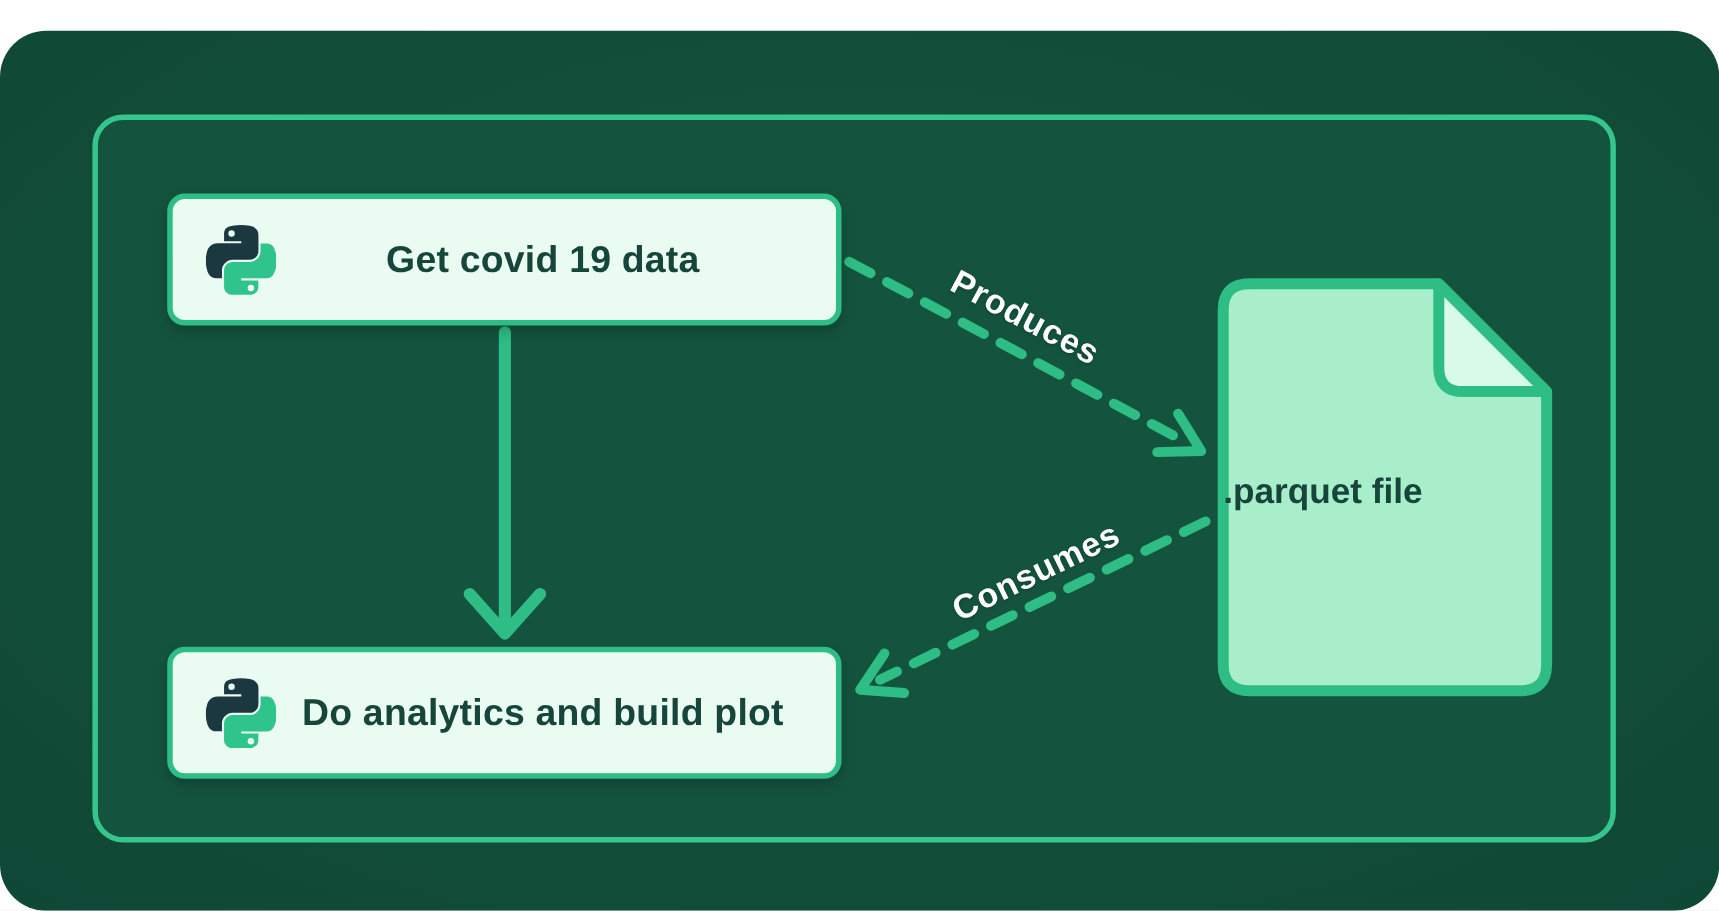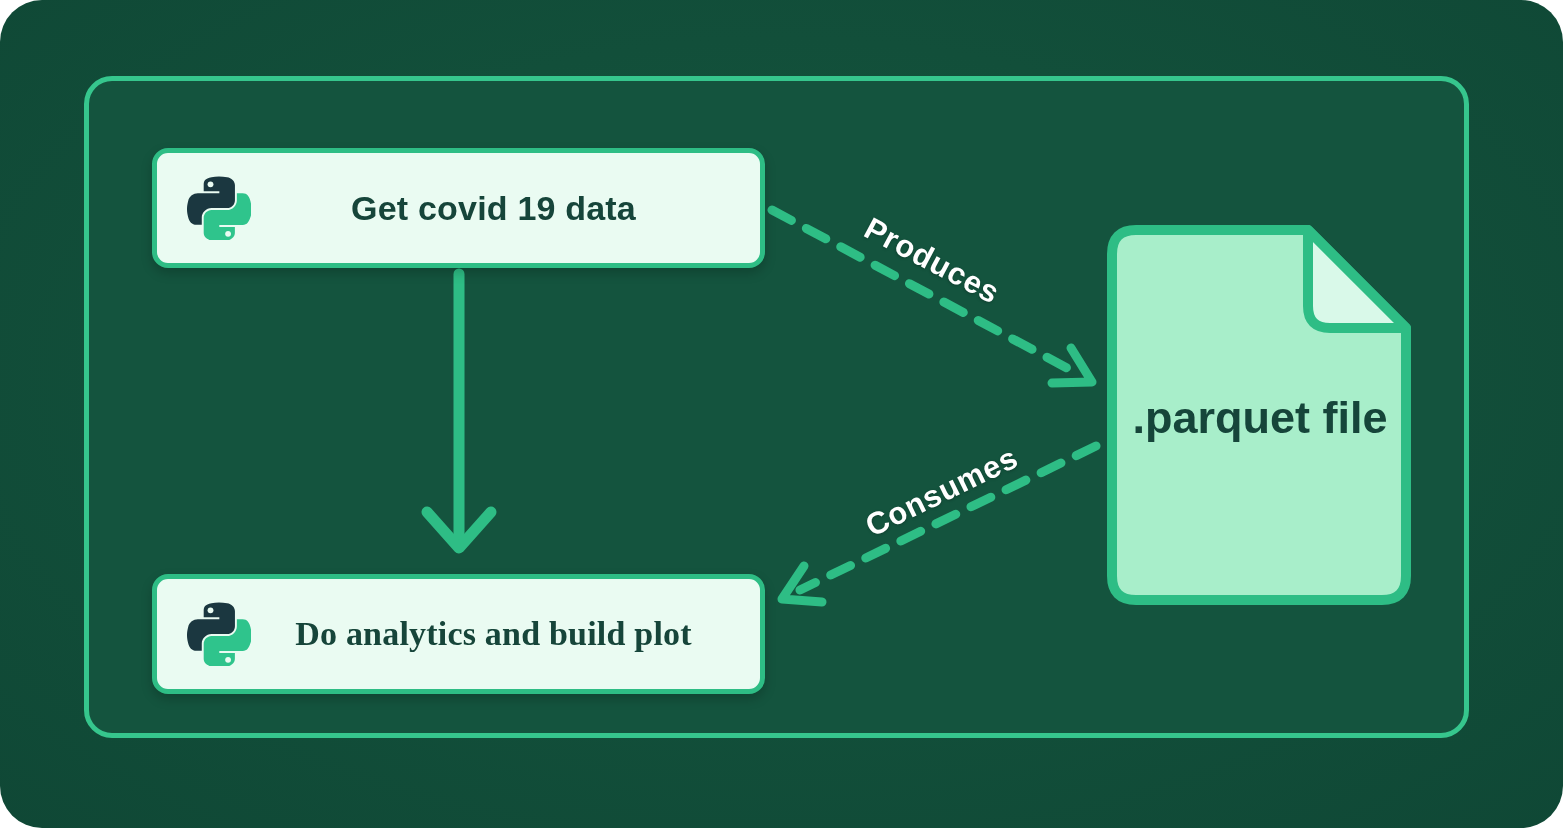--- a/index.html
+++ b/index.html
@@ -4,20 +4,21 @@
 <style>
   html, body { margin: 0; padding: 0; background: #ffffff; }
   body { width: 1563px; height: 828px; font-family: "Liberation Sans", sans-serif; }
   .stage { position: relative; width: 1563px; height: 828px; }
 
   .canvas {
     position: absolute; inset: 0;
     border-radius: 42px;
     background: radial-gradient(120% 130% at 50% 45%, #15573F 0%, #0F4735 62%, #0B3D2D 100%);
     overflow: hidden;
+    margin-top: 28px;
   }
 
   .panel {
     position: absolute; left: 84px; top: 76px;
     width: 1385px; height: 662px;
     border: 5px solid #36C68D;
     border-radius: 28px;
     background: #14543E;
     box-sizing: border-box;
   }
@@ -26,21 +27,21 @@
     position: absolute; left: 152px; width: 613px; height: 120px;
     background: #EAFBF2;
     border: 5px solid #2EBD85;
     border-radius: 16px;
     box-sizing: border-box;
     display: flex; align-items: center;
     padding: 0 24px 0 30px;
     box-shadow: 0 5px 12px rgba(0,0,0,0.20);
   }
   .task-box.task1 { top: 148px; }
-  .task-box.task2 { top: 574px; font-family: Liberation Serif, serif; }
+  .task-box.task2 { top: 560px; }
 
   .pyicon { width: 64px; height: 64px; flex: 0 0 auto; }
 
   .task-label {
     flex: 1; text-align: center;
     font-size: 34px; font-weight: 600;
     color: #16453A; letter-spacing: 0.2px;
   }
 
   .arrows-svg { position: absolute; inset: 0; pointer-events: none; }
@@ -49,21 +50,21 @@
     position: absolute;
     color: #FFFFFF; font-weight: 700; font-size: 31px;
     text-align: center; letter-spacing: 0.8px;
     text-shadow: 0 1px 3px rgba(0,0,0,0.25);
   }
   .edge-label.produces { left: 822px; top: 243px; width: 220px; transform: rotate(28deg); }
   .edge-label.consumes { left: 827px; top: 474px; width: 230px; transform: rotate(-26deg); }
 
   .file-label {
     position: absolute; left: 1112px; top: 396px; width: 296px;
-    text-align: center; font-size: 45px; font-weight: 600;
+    font-size: 32px; font-weight: 600;
     color: #16453A; line-height: 44px;
   }
   .file-label span { display: block; }
 </style>
 </head>
 <body>
 
 <div class="stage">
   <div class="canvas">
 

